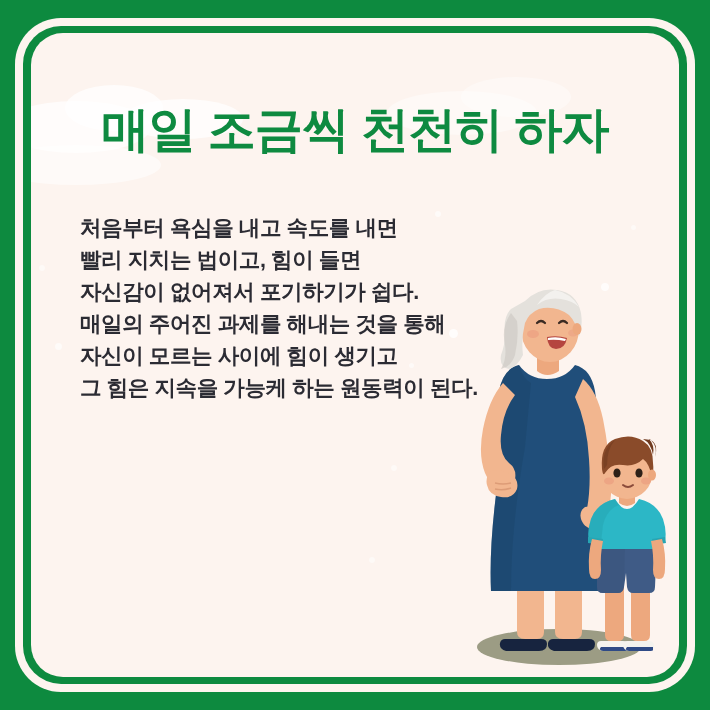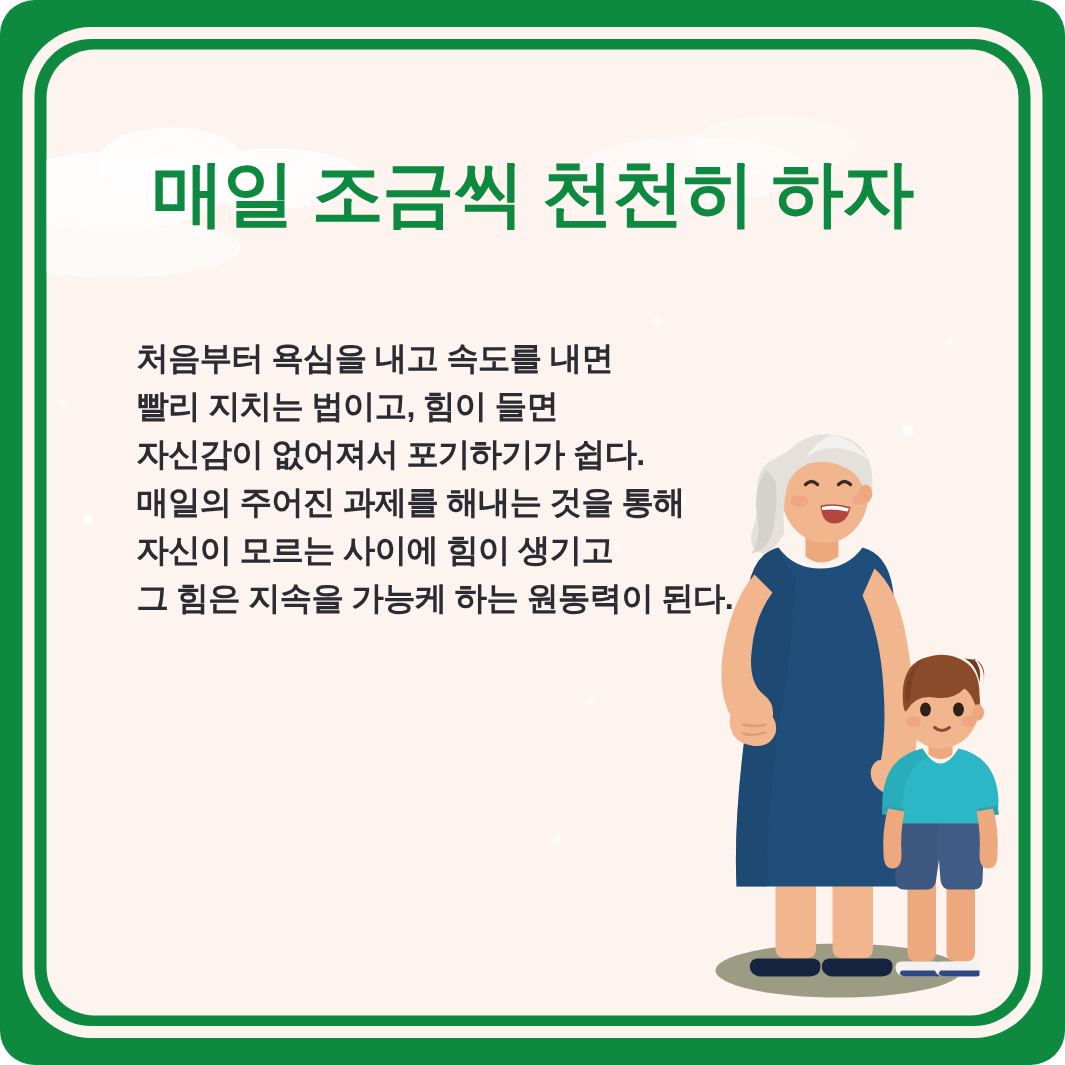--- a/index.html
+++ b/index.html
@@ -7,21 +7,20 @@
     width:710px;height:710px;overflow:hidden;
     font-family:"Liberation Sans","DejaVu Sans",sans-serif;
   }
 
   
   .card{
     position:relative;width:710px;height:710px;
     background:#0d8a3f;           
     box-sizing:border-box;
     overflow:hidden;
-    border-radius:23px;
   }
   .gap-ring{                       
     position:absolute;
     left:15px;top:18px;right:15px;bottom:18px;
     background:#fdf4ef;
     border-radius:46px;
   }
   .line-ring{                      
     position:absolute;
     left:23px;top:26px;right:23px;bottom:26px;
@@ -67,21 +66,21 @@
 
   
   .body-block{
     position:absolute;left:45px;top:175px;width:450px;
     color:#2b2b33;
     font-size:21.5px;
     font-weight:bold;
     line-height:32px;
     letter-spacing:-0.4px;
   }
-  .body-block p{margin:15px;}
+  .body-block p{margin:4px;}
   .body-block p.para2{margin-top:32px;}
 
   
   .illus{
     position:absolute;right:-6px;bottom:0;width:230px;height:390px;
   }
   .illus svg{display:block;width:100%;height:100%;}
 </style>
 </head>
 <body>

